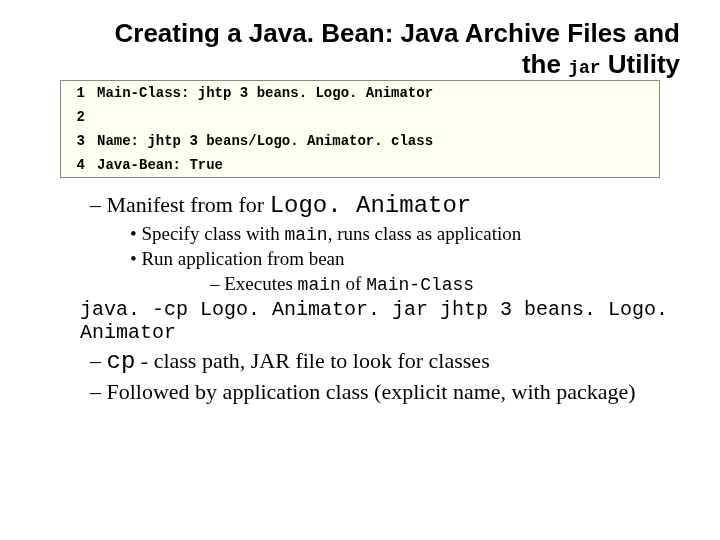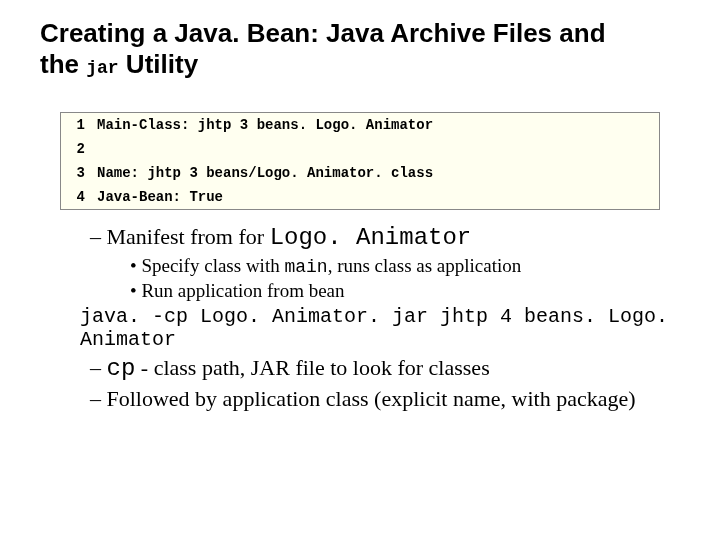--- a/index.html
+++ b/index.html
@@ -11,23 +11,23 @@
     font-family: Arial, Helvetica, sans-serif;
     color: #000;
     overflow: hidden;
   }
   .slide {
     padding: 18px 40px 20px 40px;
   }
   .title {
     font-size: 26px;
     font-weight: bold;
-    text-align: left;
+    text-align: right;
     line-height: 1.2;
-    margin-bottom: 32px;
+    margin-bottom: 0;
   }
   .title .jar {
     font-family: "Courier New", monospace;
     font-size: 18px;
   }
   .codebox {
     background: #fffff0;
     border: 1px solid #888;
     margin: 0 20px 14px 20px;
   }
@@ -140,22 +140,25 @@
     <div class="bullet-item">
       <span>Specify class with </span><span class="mono">main</span><span>, runs class as application</span>
     </div>
 
 
     <div class="bullet-item">
       <span>Run application from bean</span>
     </div>
 
 
+    <div class="sub-dash">
+      <span>Executes </span><span class="mono">main</span><span> of </span><span class="mono">Main-Class</span>
+    </div>
 
-    <div class="plain-line">java. -cp Logo. Animator. jar jhtp 4 beans. Logo. Animator</div>
+    <div class="plain-line">java. -cp Logo. Animator. jar jhtp 3 beans. Logo. Animator</div>
 
     <div class="dash-item">
       <span class="mono">cp</span><span> - class path, JAR file to look for classes</span>
     </div>
 
     <div class="dash-item">
       <span>Followed by application class (explicit name, with package)</span>
     </div>
 
   </div>

